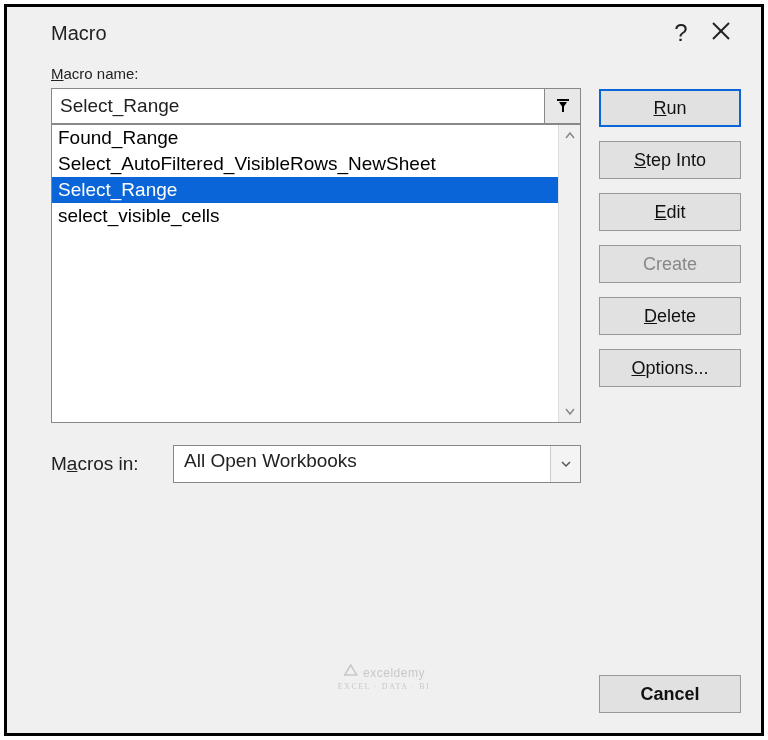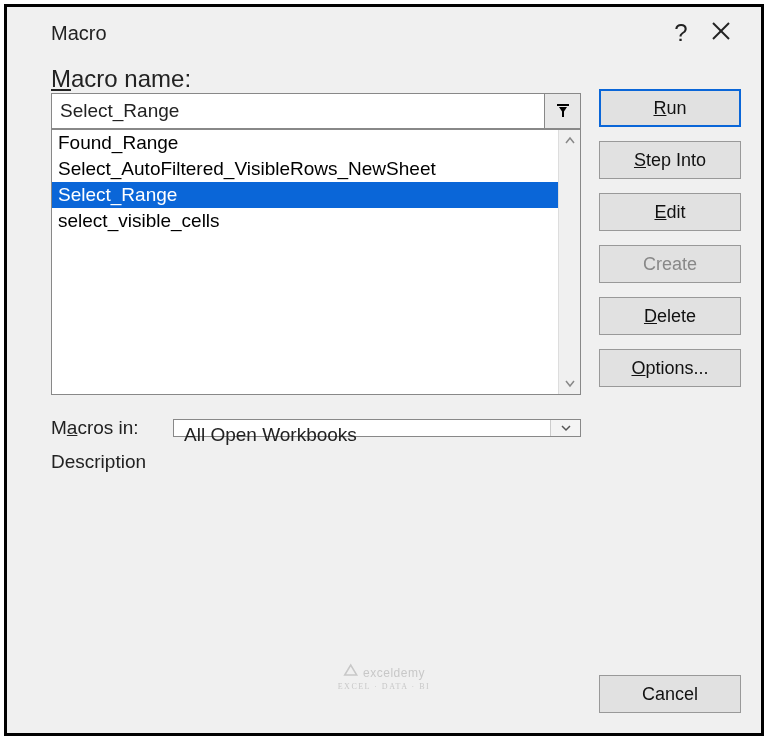--- a/index.html
+++ b/index.html
@@ -6,45 +6,45 @@
     body { background: #fff; width: 768px; height: 740px; position: relative; }
     .frame { border: 3px solid #000; width: 760px; height: 732px; margin: 4px; background: #f0f0f0; position: relative; padding-left: 24px; }
     .titlebar { display: flex; align-items: center; padding: 12px 20px 8px 20px; }
     .titlebar .title { font-size: 20px; color: #222; flex: 1; }
     .titlebar .help { font-size: 24px; color: #222; width: 40px; text-align: center; cursor: pointer; }
     .titlebar .close { width: 40px; text-align: center; cursor: pointer; }
     .titlebar .close svg { width: 20px; height: 20px; }
     .body { display: flex; padding: 10px 20px 10px 20px; gap: 18px; }
     .leftcol { flex: 1; }
     .rightcol { width: 142px; display: flex; flex-direction: column; gap: 14px; padding-top: 24px; }
-    .label { font-size: 24px; color: #222; }
+    .label { font-size: 15px; color: #222; margin-bottom: 6px; }
     .underline { text-decoration: underline; }
     .name-row { display: flex; }
     .name-input { flex: 1; height: 36px; border: 1px solid #888; background: #fff; padding: 0 8px; font-size: 19px; color: #222; outline: none; }
     .range-btn { width: 36px; height: 36px; border: 1px solid #888; border-left: none; background: #e8e8e8; display: flex; align-items: center; justify-content: center; cursor: pointer; }
     .range-btn svg { width: 16px; height: 16px; }
-    .listbox { border: 1px solid #888; background: #fff; margin-top: 0; height: 266px; position: relative; overflow: hidden; }
+    .listbox { border: 1px solid #888; background: #fff; margin-top: 0; height: 299px; position: relative; overflow: hidden; }
     .listbox-items { width: calc(100% - 22px); }
     .list-item { font-size: 19px; padding: 2px 6px; color: #000; cursor: pointer; white-space: nowrap; }
     .list-item.selected { background: #0a66d8; color: #fff; }
     .scrollbar { position: absolute; right: 0; top: 0; bottom: 0; width: 22px; background: #f0f0f0; border-left: 1px solid #ddd; }
     .scroll-arrow { height: 22px; display: flex; align-items: center; justify-content: center; color: #888; font-size: 12px; cursor: pointer; }
     .scroll-arrow.up { position: absolute; top: 0; left: 0; right: 0; }
     .scroll-arrow.down { position: absolute; bottom: 0; left: 0; right: 0; }
     .macros-in-row { display: flex; align-items: center; margin-top: 22px; gap: 12px; }
     .macros-in-label { font-size: 19px; color: #222; width: 110px; }
-    .dropdown { flex: 1; display: flex; border: 1px solid #888; background: #fff; height: 18px; max-width: 418px; }
+    .dropdown { flex: 1; display: flex; border: 1px solid #888; background: #fff; height: 38px; max-width: 418px; }
     .dropdown-text { flex: 1; padding: 4px 10px; font-size: 19px; color: #222; }
     .dropdown-btn { width: 30px; border-left: 1px solid #ccc; background: #f4f4f4; display: flex; align-items: center; justify-content: center; cursor: pointer; }
     .dropdown-btn svg { width: 12px; height: 12px; }
     .desc-label { font-size: 19px; color: #222; margin-top: 12px; }
     .btn { height: 38px; border: 1px solid #999; background: #e1e1e1; font-size: 18px; color: #111; cursor: pointer; text-align: center; display: flex; align-items: center; justify-content: center; }
     .btn.primary { border: 2px solid #0a66d8; }
     .btn.disabled { color: #888; cursor: default; }
-    .bottom-row { position: absolute; bottom: 20px; right: 20px; }
+    .bottom-row { position: absolute; bottom: 20px; right: 20px; font-weight: bold; }
     .bottom-row .btn { width: 142px; }
     .watermark { position: absolute; bottom: 42px; left: 50%; transform: translateX(-50%); text-align: center; color: #c8c8c8; }
     .watermark .wm-name { font-size: 12px; font-weight: 500; letter-spacing: 0.5px; }
     .watermark .wm-sub { font-size: 8px; letter-spacing: 1.5px; font-family: Liberation Serif, serif; }
     .wm-icon { display: inline-block; margin-right: 4px; vertical-align: -2px; }
   </style>
 </head>
 <body>
 
 <div class="frame">
@@ -99,21 +99,20 @@
         <div class="dropdown">
           <div class="dropdown-text">All Open Workbooks</div>
           <div class="dropdown-btn">
             <svg viewBox="0 0 12 12">
                 <path d="M2 4 L6 8 L10 4" fill="none" stroke="#555" stroke-width="1.5"></path>
               </svg>
           </div>
         </div>
       </div>
 
-      <div class="desc-label">Description</div>
     </div>
 
     <div class="rightcol">
       <div class="btn primary">
           <span class="underline">R</span>
           <span>un</span>
         </div>
       <div class="btn">
           <span class="underline">S</span>
           <span>tep Into</span>

